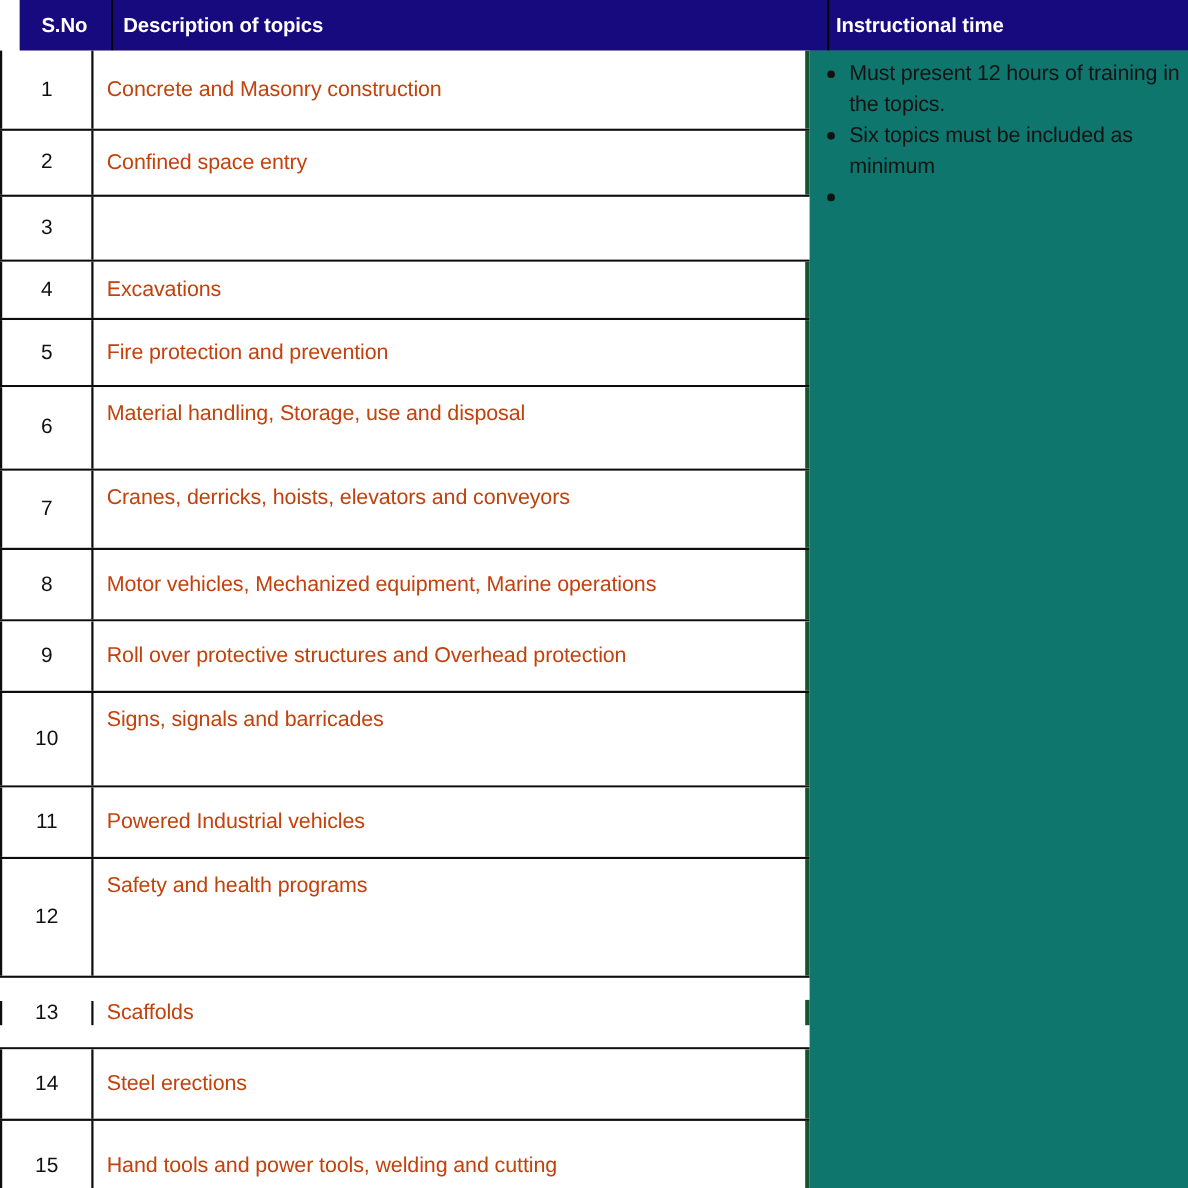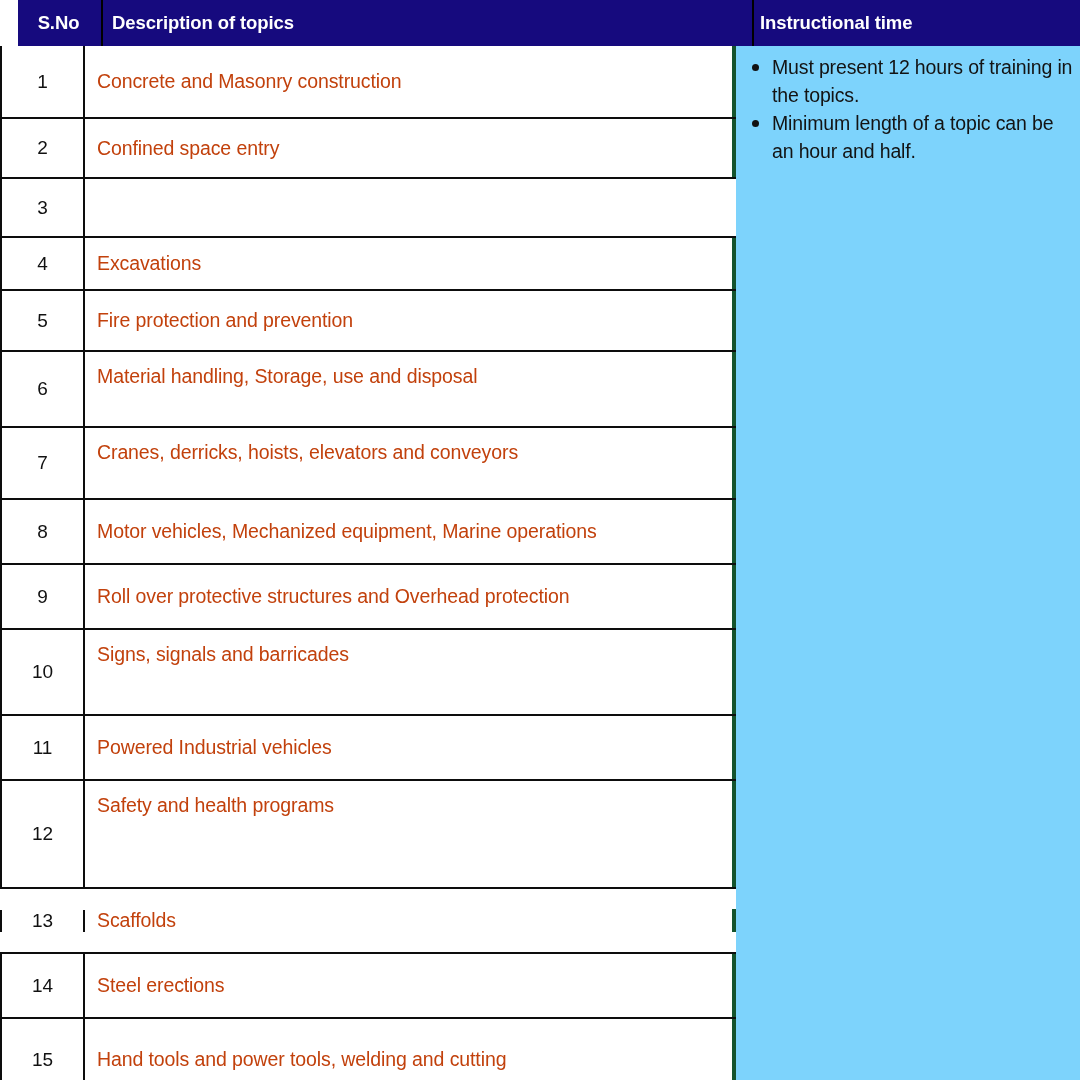--- a/index.html
+++ b/index.html
@@ -103,21 +103,21 @@
   }
   .cell-desc.top-align { align-items: flex-start; padding-top: 13px; }
 
   
   .right-col {
     position: absolute;
     top: 0;
     left: 736px;
     width: 344px;
     height: 1034px;
-    background: #7dd3fc;
+    background: #0f766e;
     border-left: 0;
   }
   .notes-list {
     margin: 0;
     padding: 8px 4px 0 36px;
     list-style: none;
   }
   .notes-list li {
     position: relative;
     font-size: 19.5px;
@@ -207,18 +207,19 @@
         </div>
         <div class="row" style="height: 83px; border-radius: 13px;">
           <div class="cell-sno">15</div>
           <div class="cell-desc">Hand tools and power tools, welding and cutting</div>
         </div>
       </div>
 
     <div class="right-col">
       <ul class="notes-list" id="notes-list">
           <li><span class="bullet-dot"></span><span>Must present 12 hours of training in the topics.</span></li>
-          <li><span class="bullet-dot"></span><span>Minimum length of a topic can be an hour and half.</span></li>
+          <li><span class="bullet-dot"></span><span>Six topics must be included as minimum</span></li>
+          <li><span class="bullet-dot"></span></li>
         </ul>
     </div>
 
   </div>
 </div>
 
 </body></html>

